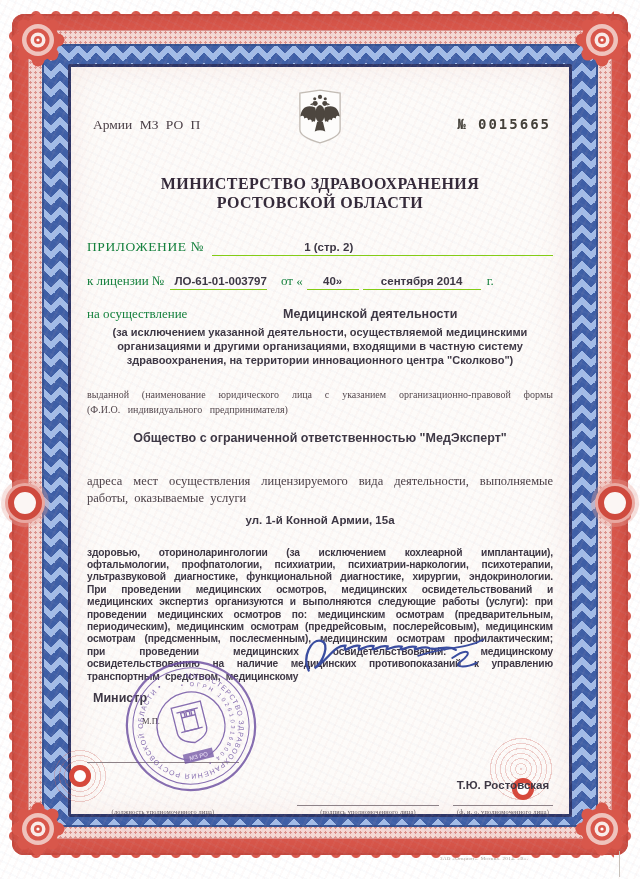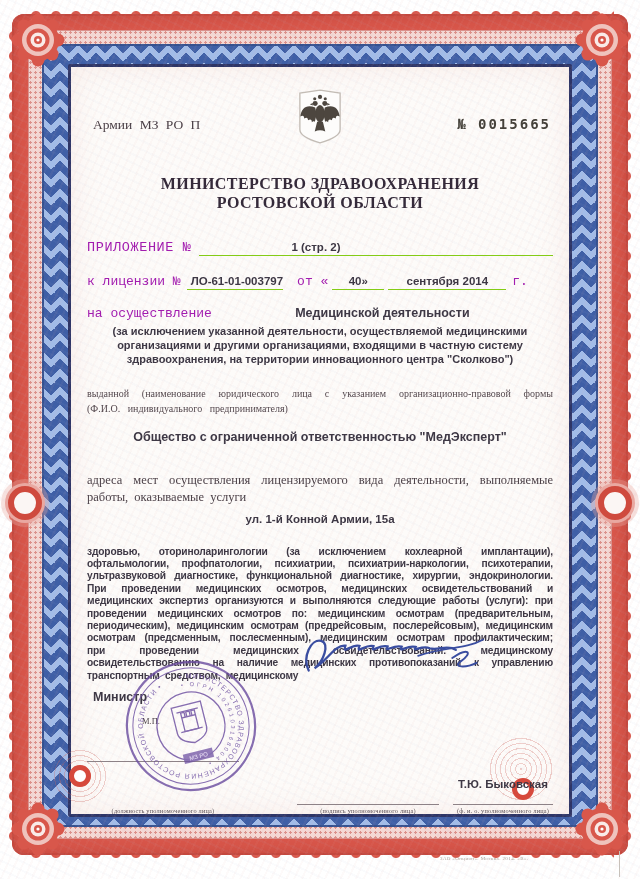--- a/index.html
+++ b/index.html
@@ -50,21 +50,21 @@
   .paper-edge{position:absolute;right:20px;bottom:2px;width:1px;height:26px;background:#c7c1ba;}
   
   .content{position:absolute;left:71px;top:67px;right:71px;bottom:65px;padding:0 16px;z-index:4;}
   .hdr{position:relative;height:74px;margin-top:22px;}
   .series{position:absolute;left:6px;top:28px;font-size:13.5px;word-spacing:4px;color:#4c4148;}
   .serial{position:absolute;right:2px;top:27px;font-family:"DejaVu Sans Mono",monospace;font-weight:600;
         font-size:14px;letter-spacing:2px;color:#45413a;}
   .eagle{position:absolute;left:50%;top:0;transform:translateX(-50%);}
   .title{text-align:center;font-weight:bold;font-size:16px;letter-spacing:.4px;line-height:1.18;color:#352a3a;margin-top:12px;}
   .row{display:flex;align-items:baseline;}
-  .lbl{font-size:13px;color:#a21caf;white-space:nowrap;font-family:Liberation Mono, monospace;}
+  .lbl{font-size:13px;color:#15803d;white-space:nowrap;}
   .lbl-app{font-size:13.5px;letter-spacing:.6px;}
   .fill{border-bottom:1px solid #84cc16;min-height:15px;}
   .val{font-family:"Liberation Sans",sans-serif;font-weight:bold;font-size:11.5px;color:#3e3845;white-space:nowrap;}
   .r-app{margin-top:24px;} .r-app .fill{flex:1;margin-left:8px;padding-left:92px;}
   .r-lic{margin-top:15px;} .r-lic .f1{flex:1;margin-left:6px;padding-left:4px;max-width:184px;}
   .r-lic .sp{margin-left:14px;} .r-lic .fd{width:52px;text-align:center;margin-left:4px;}
   .r-lic .fm{width:118px;text-align:center;margin-left:4px;} .r-lic .g{margin-left:6px;}
   .r-lic .fill{flex:none;}
   .r-act{margin-top:16px;} .r-act .actv{flex:1;text-align:center;font-size:12.5px;}
   .note{margin:3px auto 0;width:452px;text-align:center;font-family:"Liberation Sans",sans-serif;
@@ -214,21 +214,21 @@
       <div class="sigcol sc1">
         <span class="minister">Министр</span>
         <span class="sline"></span>
         <span class="cap">(должность уполномоченного лица)</span>
       </div>
       <div class="sigcol sc2">
         <span class="sline"></span>
         <span class="cap">(подпись уполномоченного лица)</span>
       </div>
       <div class="sigcol sc3">
-        <span class="signame">Т.Ю. Быковская</span>
+        <span class="signame">Т.Ю. Ростовская</span>
         <span class="sline"></span>
         <span class="cap">(ф. и. о. уполномоченного лица)</span>
       </div>
     </div>
 
     <div class="footer">Приложение является неотъемлемой частью лицензии</div>
   </div>
 
   <span class="mp">М.П.</span>
 

